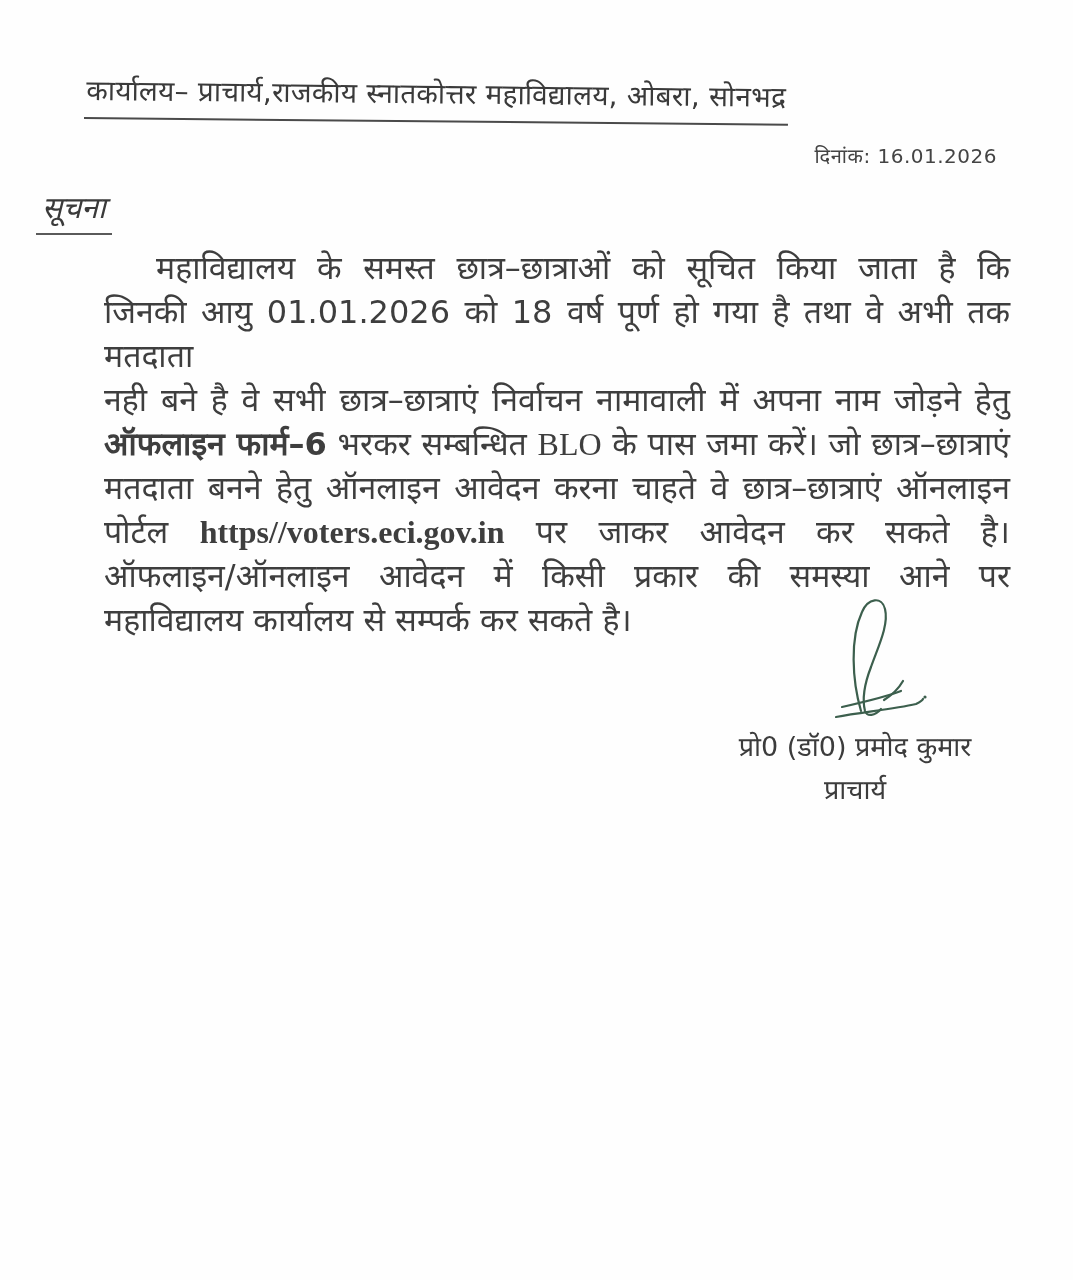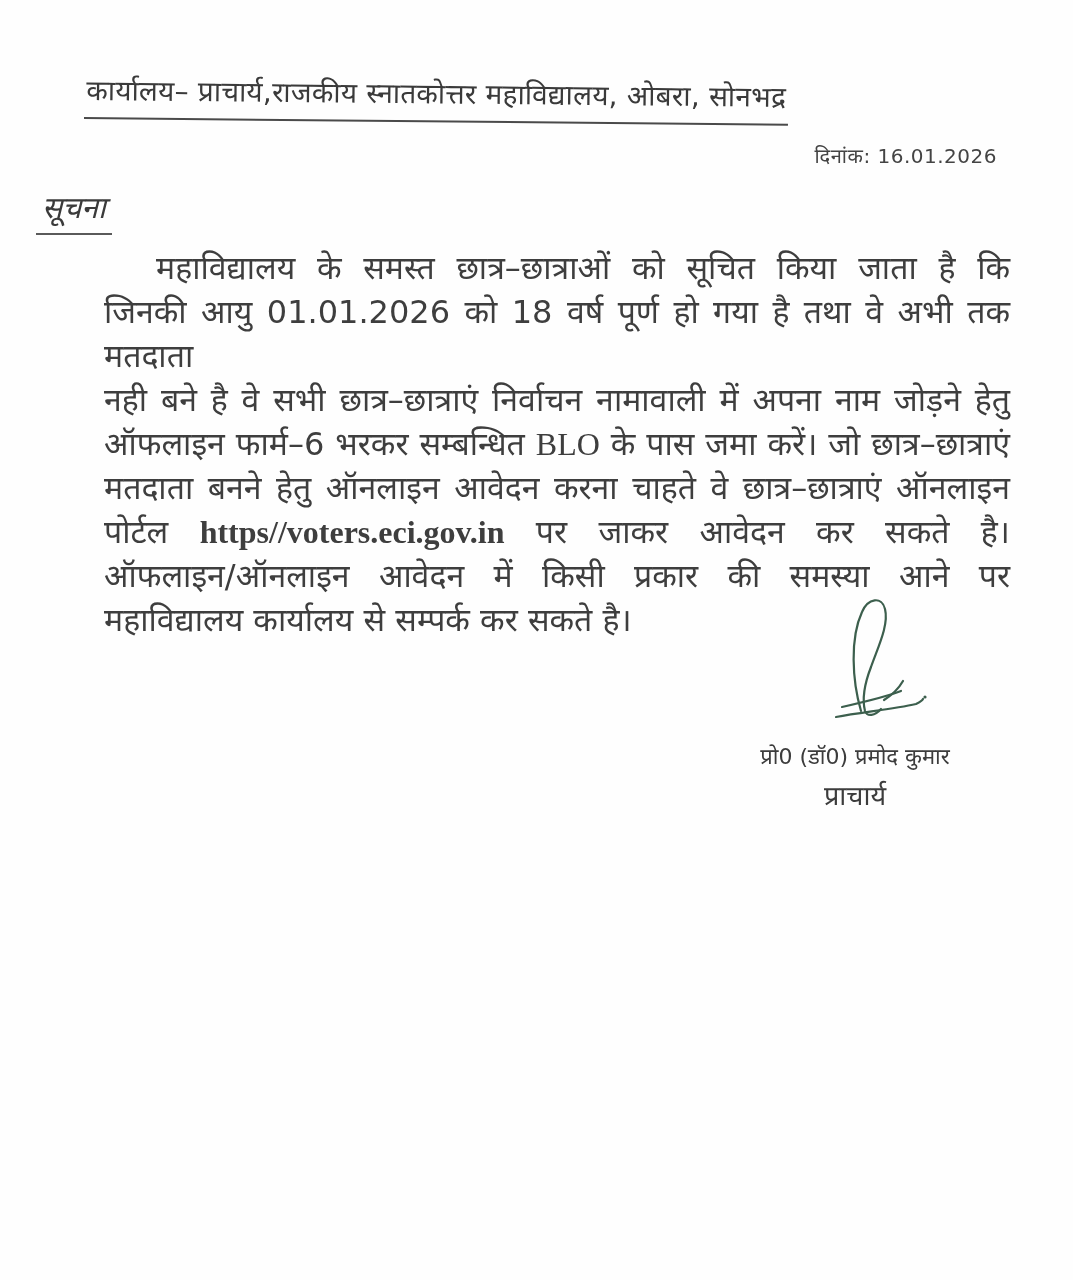--- a/index.html
+++ b/index.html
@@ -73,40 +73,40 @@
   }
   .body-line {
     line-height: 44px;
     min-height: 44px;
     text-align: justify;
     text-justify: inter-word;
   }
   .body-line.justify { text-align-last: justify; }
   .body-line.last    { text-align-last: left; }
   .body-line.indent  { text-indent: 52px; }
-  .body-line .bold   { font-weight: normal; }
+  .body-line .bold   { font-weight: bold; }
   .body-line .latin  { font-family: "Liberation Serif", serif; }
   .body-line .latin.bold { font-weight: bold; }
   
   .signature-block {
     position: absolute;
     top: 598px;
     left: 705px;
     width: 300px;
     text-align: center;
   }
   .signature-svg {
     display: block;
     margin: 0 0 0 118px;
     width: 110px;
     height: 128px;
   }
   .sign-name {
-    margin-top: 14px;
-    font-size: 22px;
+    margin-top: 1px;
+    font-size: 27px;
     white-space: nowrap;
     color: #3c3c3c;
   }
   .sign-designation {
     margin-top: 6px;
     font-size: 27px;
     color: #3c3c3c;
   }
 </style>
 </head>

